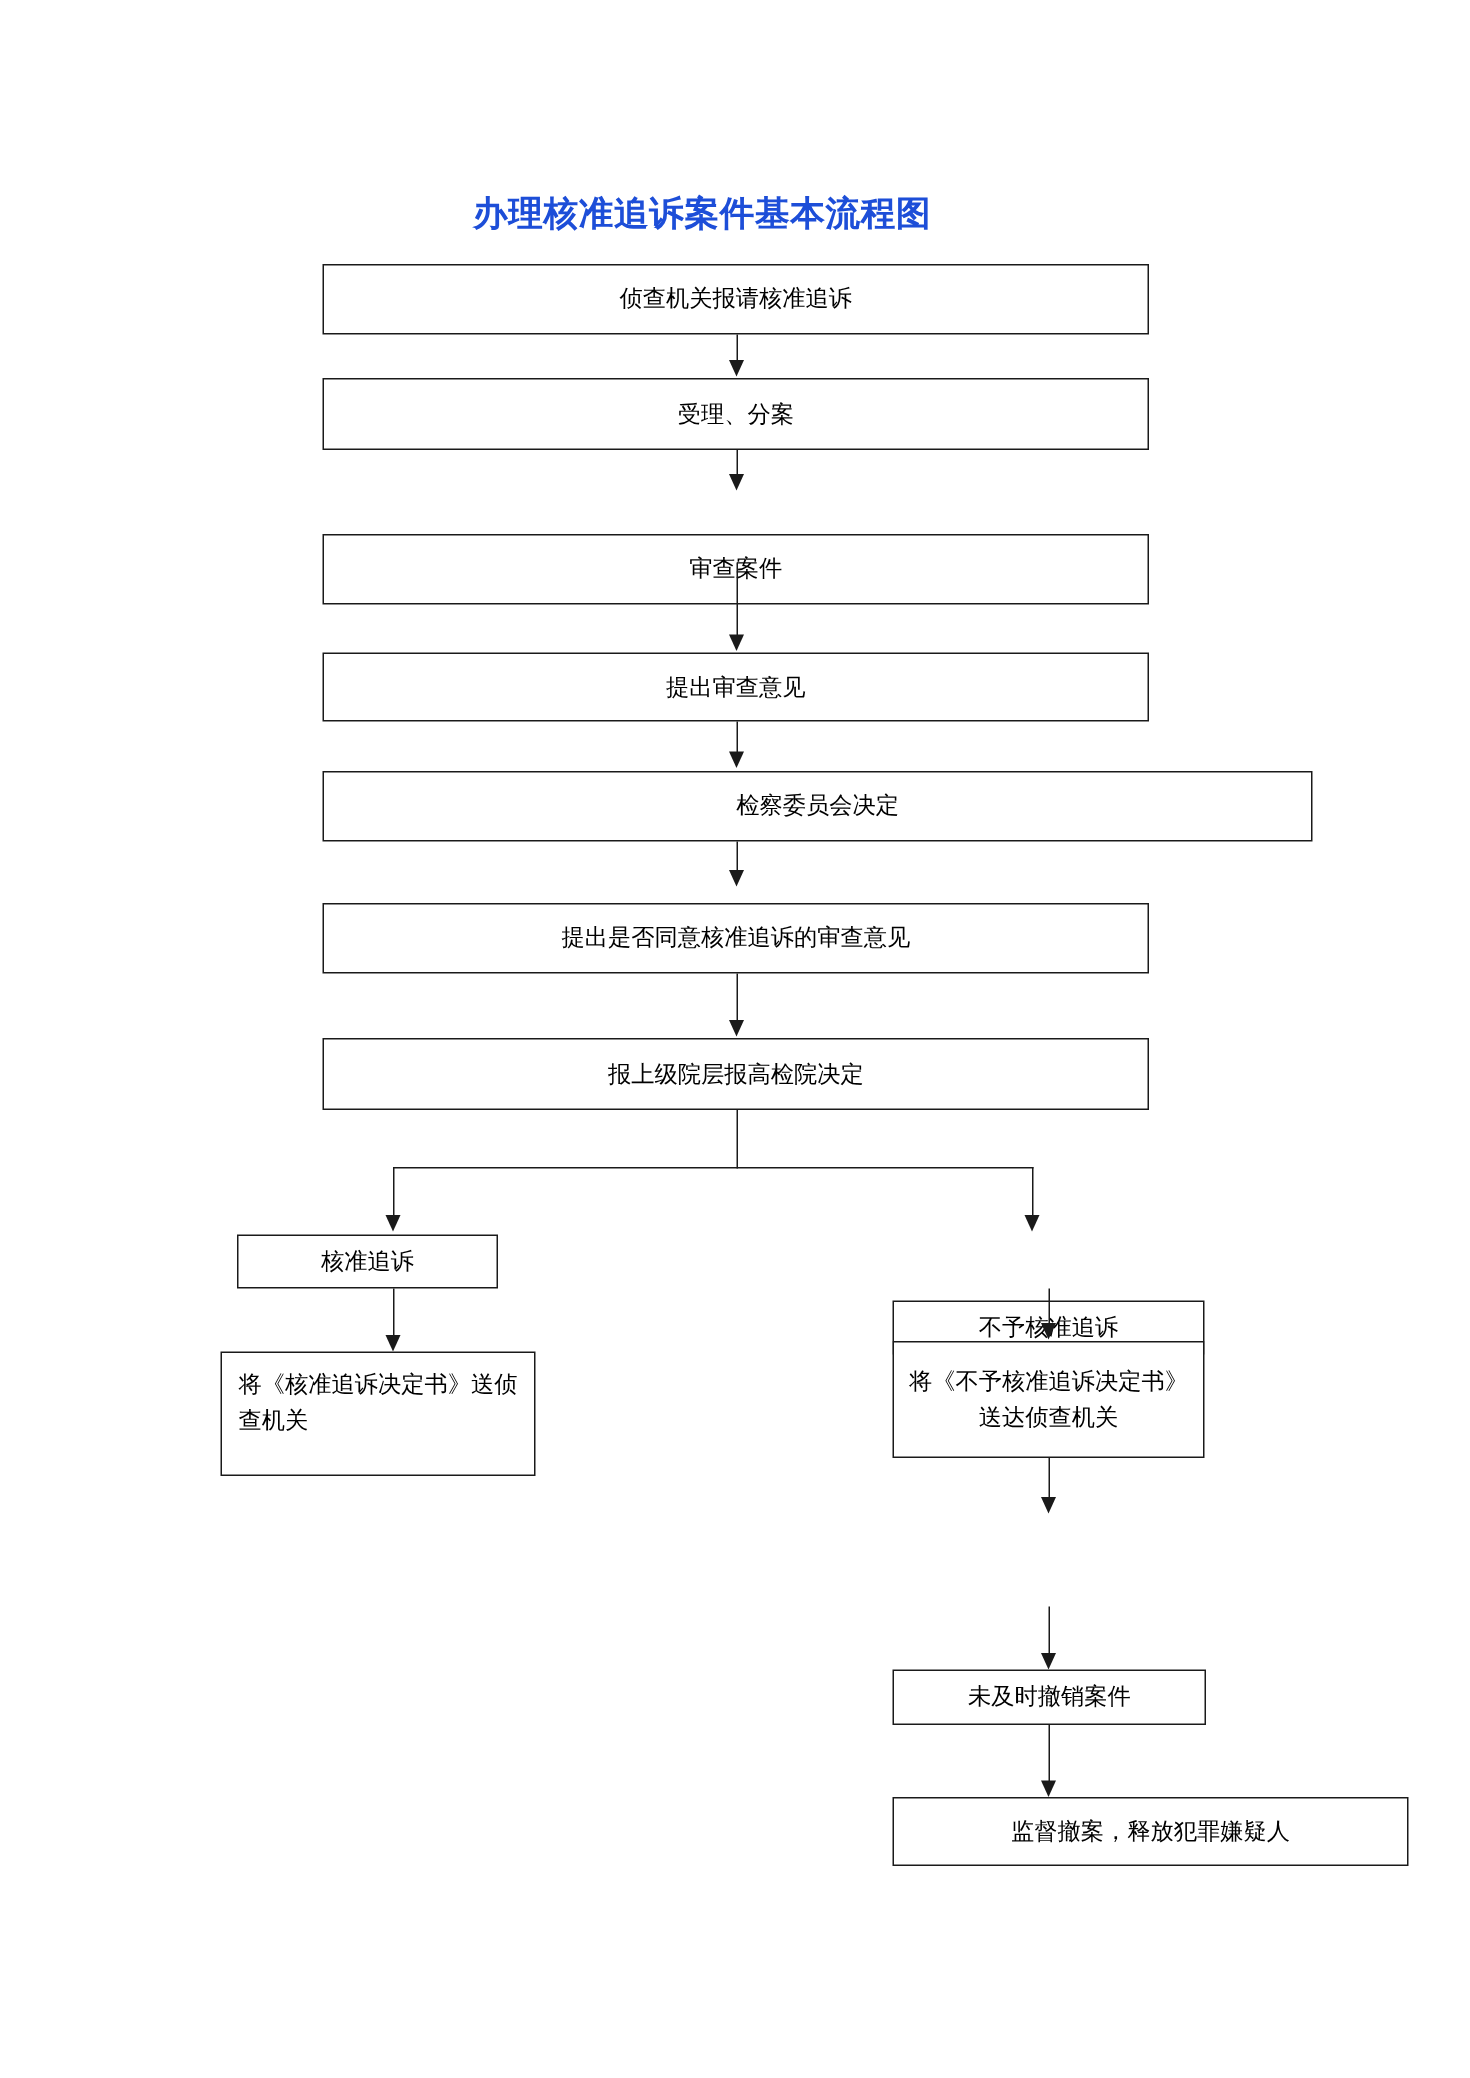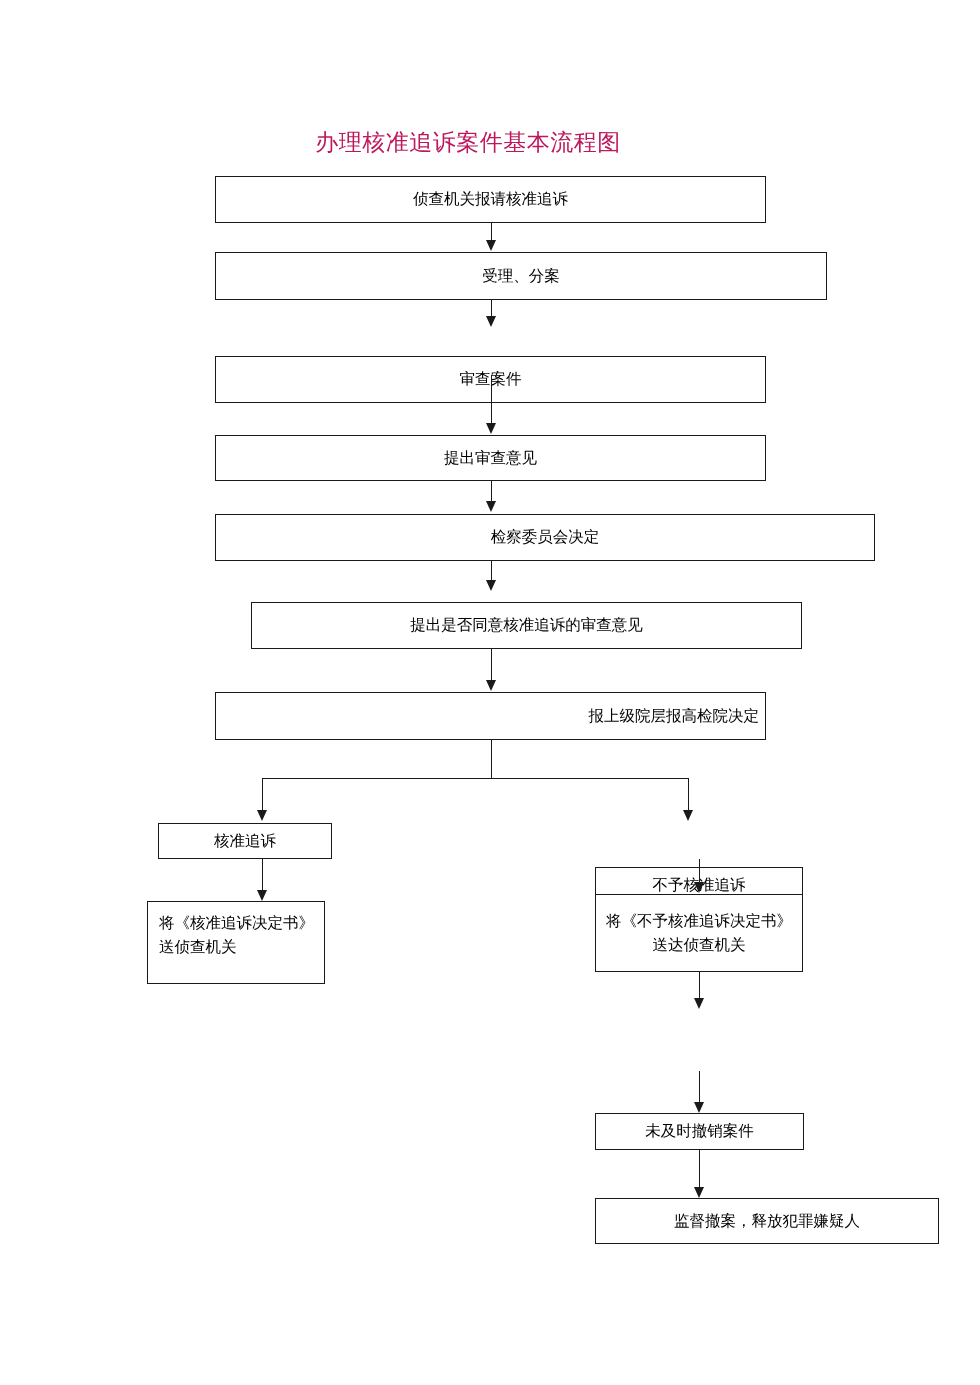--- a/index.html
+++ b/index.html
@@ -15,24 +15,24 @@
     font-family: "DejaVu Serif", "Liberation Serif", serif;
     overflow: hidden;
   }
   #chart-title {
     position: absolute;
     left: 0;
     top: 127px;
     width: 936px;
     text-align: center;
     font-family: "DejaVu Sans", "Liberation Sans", sans-serif;
-    font-weight: normal;
+    font-weight: bold;
     font-size: 23px;
     letter-spacing: 0.5px;
-    color: #be185d;
+    color: #1d4ed8;
   }
   .node {
     position: absolute;
     box-sizing: border-box;
     border: 1.3px solid #1a1a1a;
     background: #ffffff;
     color: #000000;
     font-size: 15.5px;
     line-height: 1.55;
     display: flex;
@@ -82,21 +82,21 @@
 
   <div id="chart-title">办理核准追诉案件基本流程图</div>
 
   <div class="node" style="left:215px; top:176px; width:551px; height:47px;">
     <span class="node-text">侦查机关报请核准追诉</span>
   </div>
 
   <div class="vline" style="left:490.5px; top:223px; height:18px;"></div>
   <div class="arrowhead" style="left:485.5px; top:240px;"></div>
 
-  <div class="node" style="left:215px; top:252px; width:612px; height:48px;">
+  <div class="node" style="left:215px; top:252px; width:551px; height:48px;">
     <span class="node-text">受理、分案</span>
   </div>
 
   <div class="vline" style="left:490.5px; top:300px; height:17px;"></div>
   <div class="arrowhead" style="left:485.5px; top:316px;"></div>
 
   <div class="node" style="left:215px; top:328px; width:551px; height:47px;margin-top:28px;">
     <span class="node-text">审查案件</span>
   </div>
 
@@ -110,48 +110,48 @@
   <div class="vline" style="left:490.5px; top:481px; height:21px;"></div>
   <div class="arrowhead" style="left:485.5px; top:501px;"></div>
 
   <div class="node" style="left:215px; top:514px; width:660px; height:47px;">
     <span class="node-text">检察委员会决定</span>
   </div>
 
   <div class="vline" style="left:490.5px; top:561px; height:20px;"></div>
   <div class="arrowhead" style="left:485.5px; top:580px;"></div>
 
-  <div class="node" style="left:215px; top:602px; width:551px; height:47px;margin-left:36px;">
+  <div class="node" style="left:215px; top:602px; width:551px; height:47px;">
     <span class="node-text">提出是否同意核准追诉的审查意见</span>
   </div>
 
   <div class="vline" style="left:490.5px; top:649px; height:32px;"></div>
   <div class="arrowhead" style="left:485.5px; top:680px;"></div>
 
-  <div class="node" style="left:215px; top:692px; width:551px; height:48px;text-align:right;">
+  <div class="node" style="left:215px; top:692px; width:551px; height:48px;">
     <span class="node-text">报上级院层报高检院决定</span>
   </div>
 
   <div class="vline" style="left:490.5px; top:740px; height:39px;"></div>
   <div class="hline" style="left:262px; top:778px; width:427px;"></div>
 
   <div class="vline" style="left:262px; top:778px; height:33px;"></div>
   <div class="arrowhead" style="left:257px; top:810px;"></div>
 
   <div class="vline" style="left:688px; top:778px; height:33px;"></div>
   <div class="arrowhead" style="left:683px; top:810px;"></div>
 
   <div class="node" style="left:158px; top:823px; width:174px; height:36px;">
     <span class="node-text">核准追诉</span>
   </div>
 
   <div class="vline" style="left:261.5px; top:859px; height:33px;"></div>
   <div class="arrowhead" style="left:256.5px; top:890px;"></div>
 
-  <div class="node top-align" style="left:147px; top:901px; width:178px; height:83px;">
+  <div class="node top-align" style="left:147px; top:901px; width:210px; height:83px;">
     <span class="node-text">将《核准追诉决定书》送侦查机关</span>
   </div>
 
   <div class="node" style="left:595px; top:823px; width:208px; height:36px;margin-top:44px;">
     <span class="node-text">不予核准追诉</span>
   </div>
 
   <div class="vline" style="left:698.5px; top:859px; height:25px;"></div>
   <div class="arrowhead" style="left:693.5px; top:882px;"></div>
 

